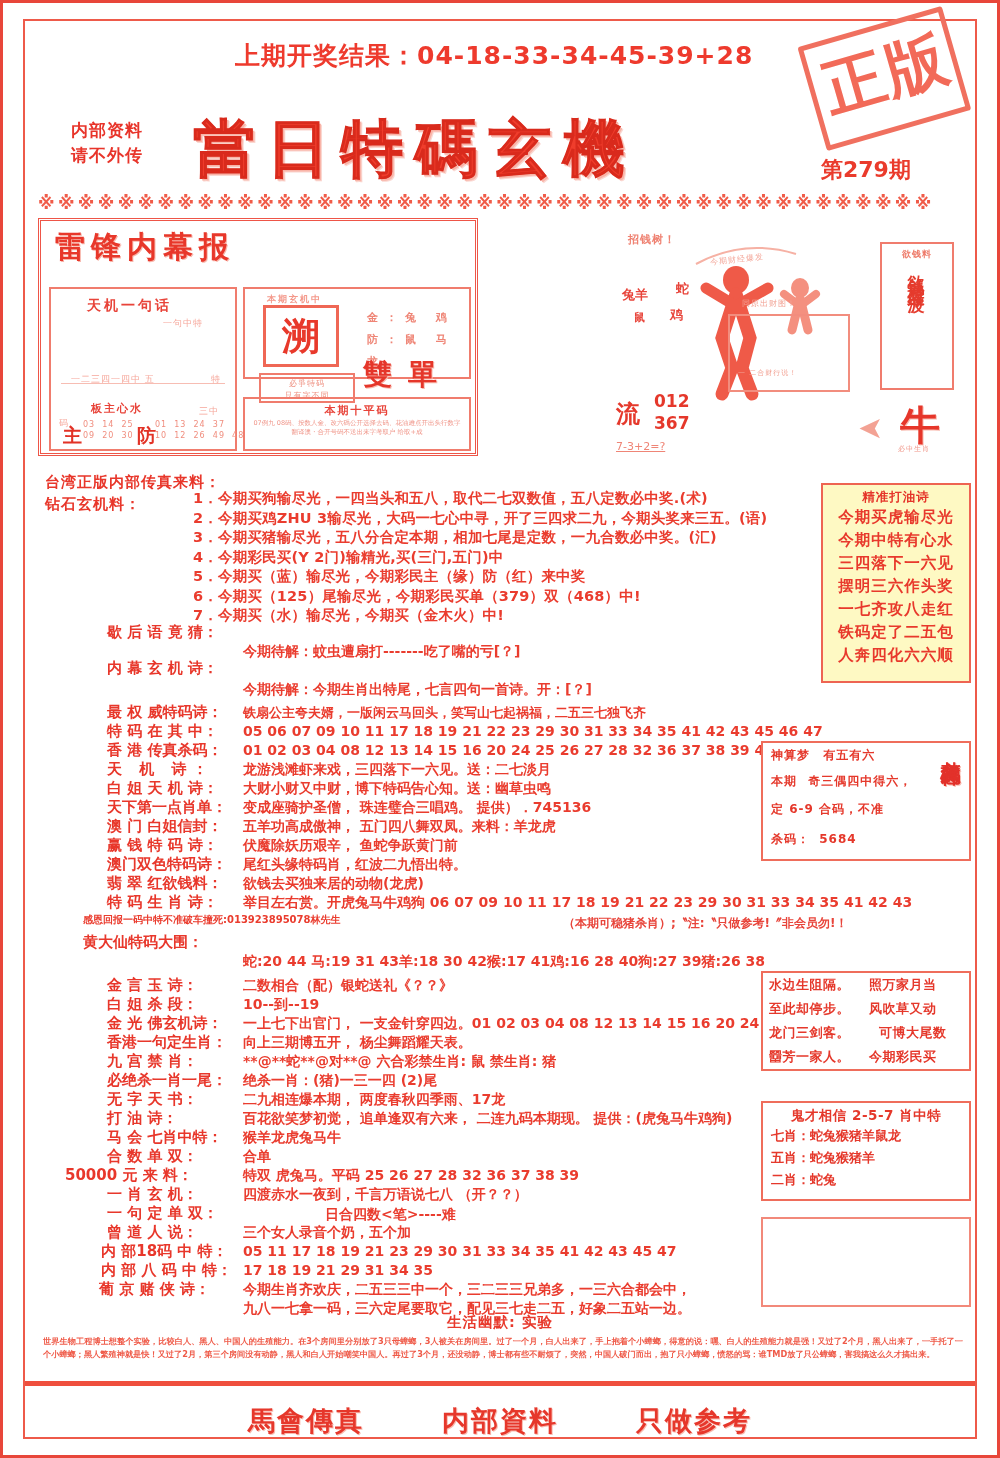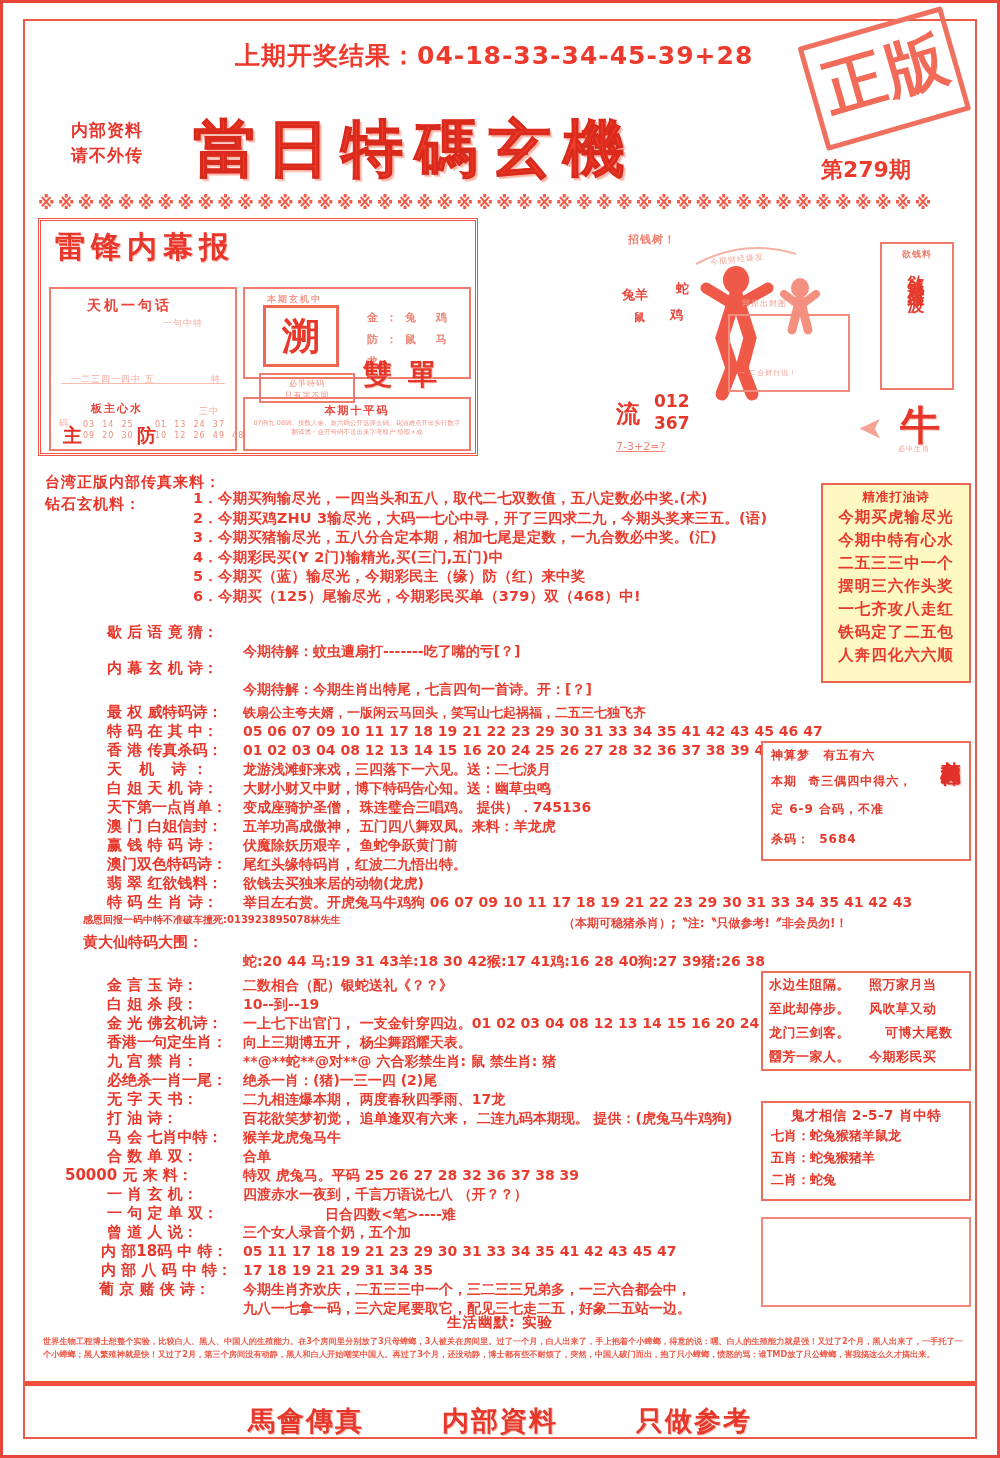--- a/index.html
+++ b/index.html
@@ -365,27 +365,28 @@
   <div class="lead1" style="position:absolute;left:42px;top:470px;">台湾正版内部传真来料：</div>
   <div class="lead2" style="position:absolute;left:42px;top:492px;">钻石玄机料：</div>
 
   <div class="num-list" style="position:absolute;left:190px;top:486px;">
     <div>1．今期买狗输尽光，一四当头和五八，取代二七双数值，五八定数必中奖.(术)</div>
     <div>2．今期买鸡ZHU 3输尽光，大码一七心中寻，开了三四求二九，今期头奖来三五。(语)</div>
     <div>3．今期买猪输尽光，五八分合定本期，相加七尾是定数，一九合数必中奖。(汇)</div>
     <div>4．今期彩民买(Y 2门)输精光,买(三门,五门)中</div>
     <div>5．今期买（蓝）输尽光，今期彩民主（缘）防（红）来中奖</div>
     <div>6．今期买（125）尾输尽光，今期彩民买单（379）双（468）中!</div>
+    <div>7．今期买（水）输尽光，今期买（金木火）中!</div>
   </div>
 
   <div class="poem-box">
     <div class="t">精准打油诗</div>
     <div class="l">今期买虎输尽光</div>
     <div class="l">今期中特有心水</div>
-    <div class="l">二五三三中一个</div>
+    <div class="l">三四落下一六见</div>
     <div class="l">摆明三六作头奖</div>
     <div class="l">一七齐攻八走红</div>
     <div class="l">铁码定了二五包</div>
     <div class="l">人奔四化六六顺</div>
   </div>
 
   <div class="rowlab" style="left:104px;top:620px;">歇 后 语 竟 猜：</div>
   <div class="rowval" style="left:240px;top:640px;">今期待解：蚊虫遭扇打-------吃了嘴的亏[？]</div>
 
   <div class="rowlab" style="left:104px;top:656px;">内 幕 玄 机 诗：</div>
@@ -506,21 +507,21 @@
     <div class="r">
       <span>水边生阻隔。</span>
       <span style="margin-left:14px;">照万家月当</span>
     </div>
     <div class="r">
       <span>至此却停步。</span>
       <span style="margin-left:14px;">风吹草又动</span>
     </div>
     <div class="r">
       <span>龙门三剑客。</span>
-      <span style="margin-left:30px;">可博大尾数</span>
+      <span style="margin-left:24px;">可博大尾数</span>
     </div>
     <div class="r">
       <span>羀芳一家人。</span>
       <span style="margin-left:14px;">今期彩民买</span>
     </div>
   </div>
 
   <div class="gui-box">
     <div class="t">鬼才相信 2-5-7 肖中特</div>
     <div class="r">七肖：蛇兔猴猪羊鼠龙</div>

